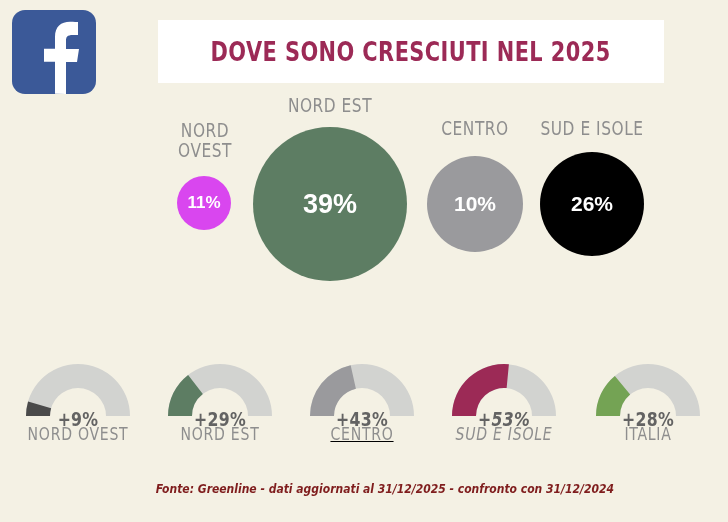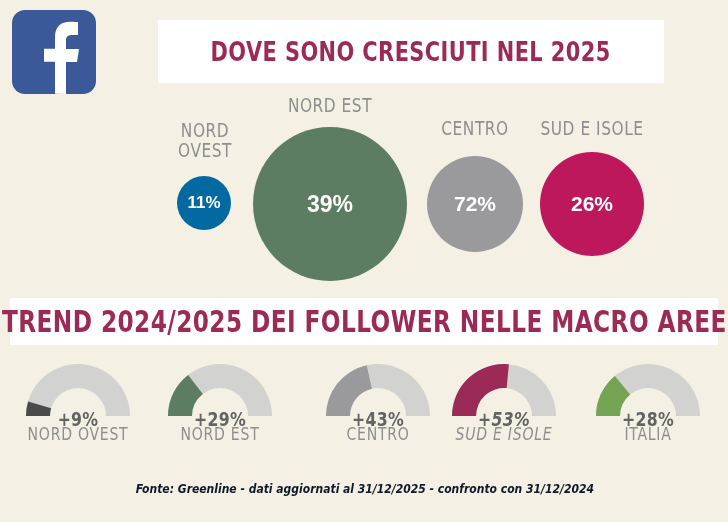--- a/index.html
+++ b/index.html
@@ -3,21 +3,21 @@
 <meta charset="utf-8">
 <style>
   html,body{margin:0;padding:0;}
   body{
     width:728px;height:522px;
     background:#f4f1e4;
     font-family:"Liberation Sans", sans-serif;
     overflow:hidden;
     position:relative;
   }
-  #stage{position:relative;width:608px;height:522px;}
+  #stage{position:relative;width:608px;height:522px;padding-left:20px;}
 
   
   .fb-logo{
     position:absolute;left:12px;top:10px;width:84px;height:84px;
     background:#3b5998;border-radius:13px;
   }
   .fb-logo svg{display:block;width:84px;height:84px;}
 
   
   .banner{
@@ -69,21 +69,21 @@
     color:#8e8e8e;
     font-family:"Liberation Sans Narrow","DejaVu Sans Condensed","Liberation Sans",sans-serif;
     font-size:17px;letter-spacing:.8px;white-space:nowrap;
     transform:scaleX(.92);
   }
 
   
   .footer{
     position:absolute;right:14px;top:482px;
     font-family:"Liberation Sans Narrow","DejaVu Sans Condensed","Liberation Sans",sans-serif;
-    font-style:italic;font-weight:bold;font-size:12px;color:#0f172a;
+    font-style:italic;font-weight:bold;font-size:12px;color:#7f1d1d;
     white-space:nowrap;
     margin-left:40px;
   }
 </style>
 </head>
 <body>
 
 <div id="stage">
 
   <div class="fb-logo">
@@ -95,48 +95,45 @@
   <div class="banner" id="banner-one">
     <div class="banner-title">DOVE SONO CRESCIUTI NEL 2025</div>
   </div>
 
   <div class="bubble-area">
       <div class="bubble-label" style="left: 163px; top: 25px; width: 84px;">NORD
 OVEST</div>
       <div class="bubble-label" style="left: 268px; top: 0px; width: 124px;">NORD EST</div>
       <div class="bubble-label" style="left: 415px; top: 23px; width: 120px;">CENTRO</div>
       <div class="bubble-label" style="left: 528px; top: 23px; width: 128px;">SUD E ISOLE</div>
-      <div class="bubble" style="height: 54px; width: 54px; left: 177px; top: 81px; background: #0369a1; font-size: 17px;">11%</div>
-      <div class="bubble" style="height: 154px; width: 154px; left: 253px; top: 32px; background: rgb(93, 125, 99); font-size: 23px;">39%</div>
-      <div class="bubble" style="height: 96px; width: 96px; left: 427px; top: 61px; background: rgb(154, 154, 157); font-size: 21px;">72%</div>
-      <div class="bubble" style="height: 104px; width: 104px; left: 540px; top: 57px; background: #be185d; font-size: 21px;">26%</div>
+      <div class="bubble" style="height: 54px; width: 54px; left: 177px; top: 81px; background: #d946ef; font-size: 17px;">11%</div>
+      <div class="bubble" style="height: 154px; width: 154px; left: 253px; top: 32px; background: rgb(93, 125, 99); font-size: 27px;">39%</div>
+      <div class="bubble" style="height: 96px; width: 96px; left: 427px; top: 61px; background: rgb(154, 154, 157); font-size: 21px;">10%</div>
+      <div class="bubble" style="height: 104px; width: 104px; left: 540px; top: 57px; background: #000000; font-size: 21px;">26%</div>
     </div>
 
-  <div class="banner" id="banner-two">
-    <div class="banner-title">TREND 2024/2025 DEI FOLLOWER NELLE MACRO AREE</div>
-  </div>
 
   <div class="gauge-row">
       <div class="gauge" style="left: 8px;">
         <svg class="gauge-svg" width="120" height="60" viewBox="0 0 120 60">
           <path d="M 8 55.99999999999999 A 52 52 0 0 1 112 56 L 88 56 A 28 28 0 0 0 32 56 Z" fill="#d2d3d0"></path>
           <path d="M 8 55.99999999999999 A 52 52 0 0 1 10.064728344798965 41.49246248596006 L 33.11177680104559 48.188249030901574 A 28 28 0 0 0 32 56 Z" fill="#4a4a4a"></path>
         </svg>
         <div class="gauge-value">+9%</div>
         <div class="gauge-name">NORD OVEST</div>
       </div>
       <div class="gauge" style="left: 150px; text-align: center;">
         <svg class="gauge-svg" width="120" height="60" viewBox="0 0 120 60">
           <path d="M 8 55.99999999999999 A 52 52 0 0 1 112 56 L 88 56 A 28 28 0 0 0 32 56 Z" fill="#d2d3d0"></path>
           <path d="M 8 55.99999999999999 A 52 52 0 0 1 28.128833210045215 14.911939356464103 L 42.83860249771666 33.87565965348067 A 28 28 0 0 0 32 56 Z" fill="#5d7d63"></path>
         </svg>
         <div class="gauge-value">+29%</div>
         <div class="gauge-name">NORD EST</div>
       </div>
-      <div class="gauge" style="left: 308px;">
+      <div class="gauge" style="left: 292px; text-decoration: underline;">
         <svg class="gauge-svg" width="120" height="60" viewBox="0 0 120 60">
           <path d="M 8 55.99999999999999 A 52 52 0 0 1 112 56 L 88 56 A 28 28 0 0 0 32 56 Z" fill="#d2d3d0"></path>
           <path d="M 8 55.99999999999999 A 52 52 0 0 1 48.6565514473798 5.25232837918513 L 53.89198924089681 28.674330665715072 A 28 28 0 0 0 32 56 Z" fill="#9a9a9d"></path>
         </svg>
         <div class="gauge-value">+43%</div>
         <div class="gauge-name">CENTRO</div>
       </div>
       <div class="gauge" style="left: 434px; font-style: italic;">
         <svg class="gauge-svg" width="120" height="60" viewBox="0 0 120 60">
           <path d="M 8 55.99999999999999 A 52 52 0 0 1 112 56 L 88 56 A 28 28 0 0 0 32 56 Z" fill="#d2d3d0"></path>

